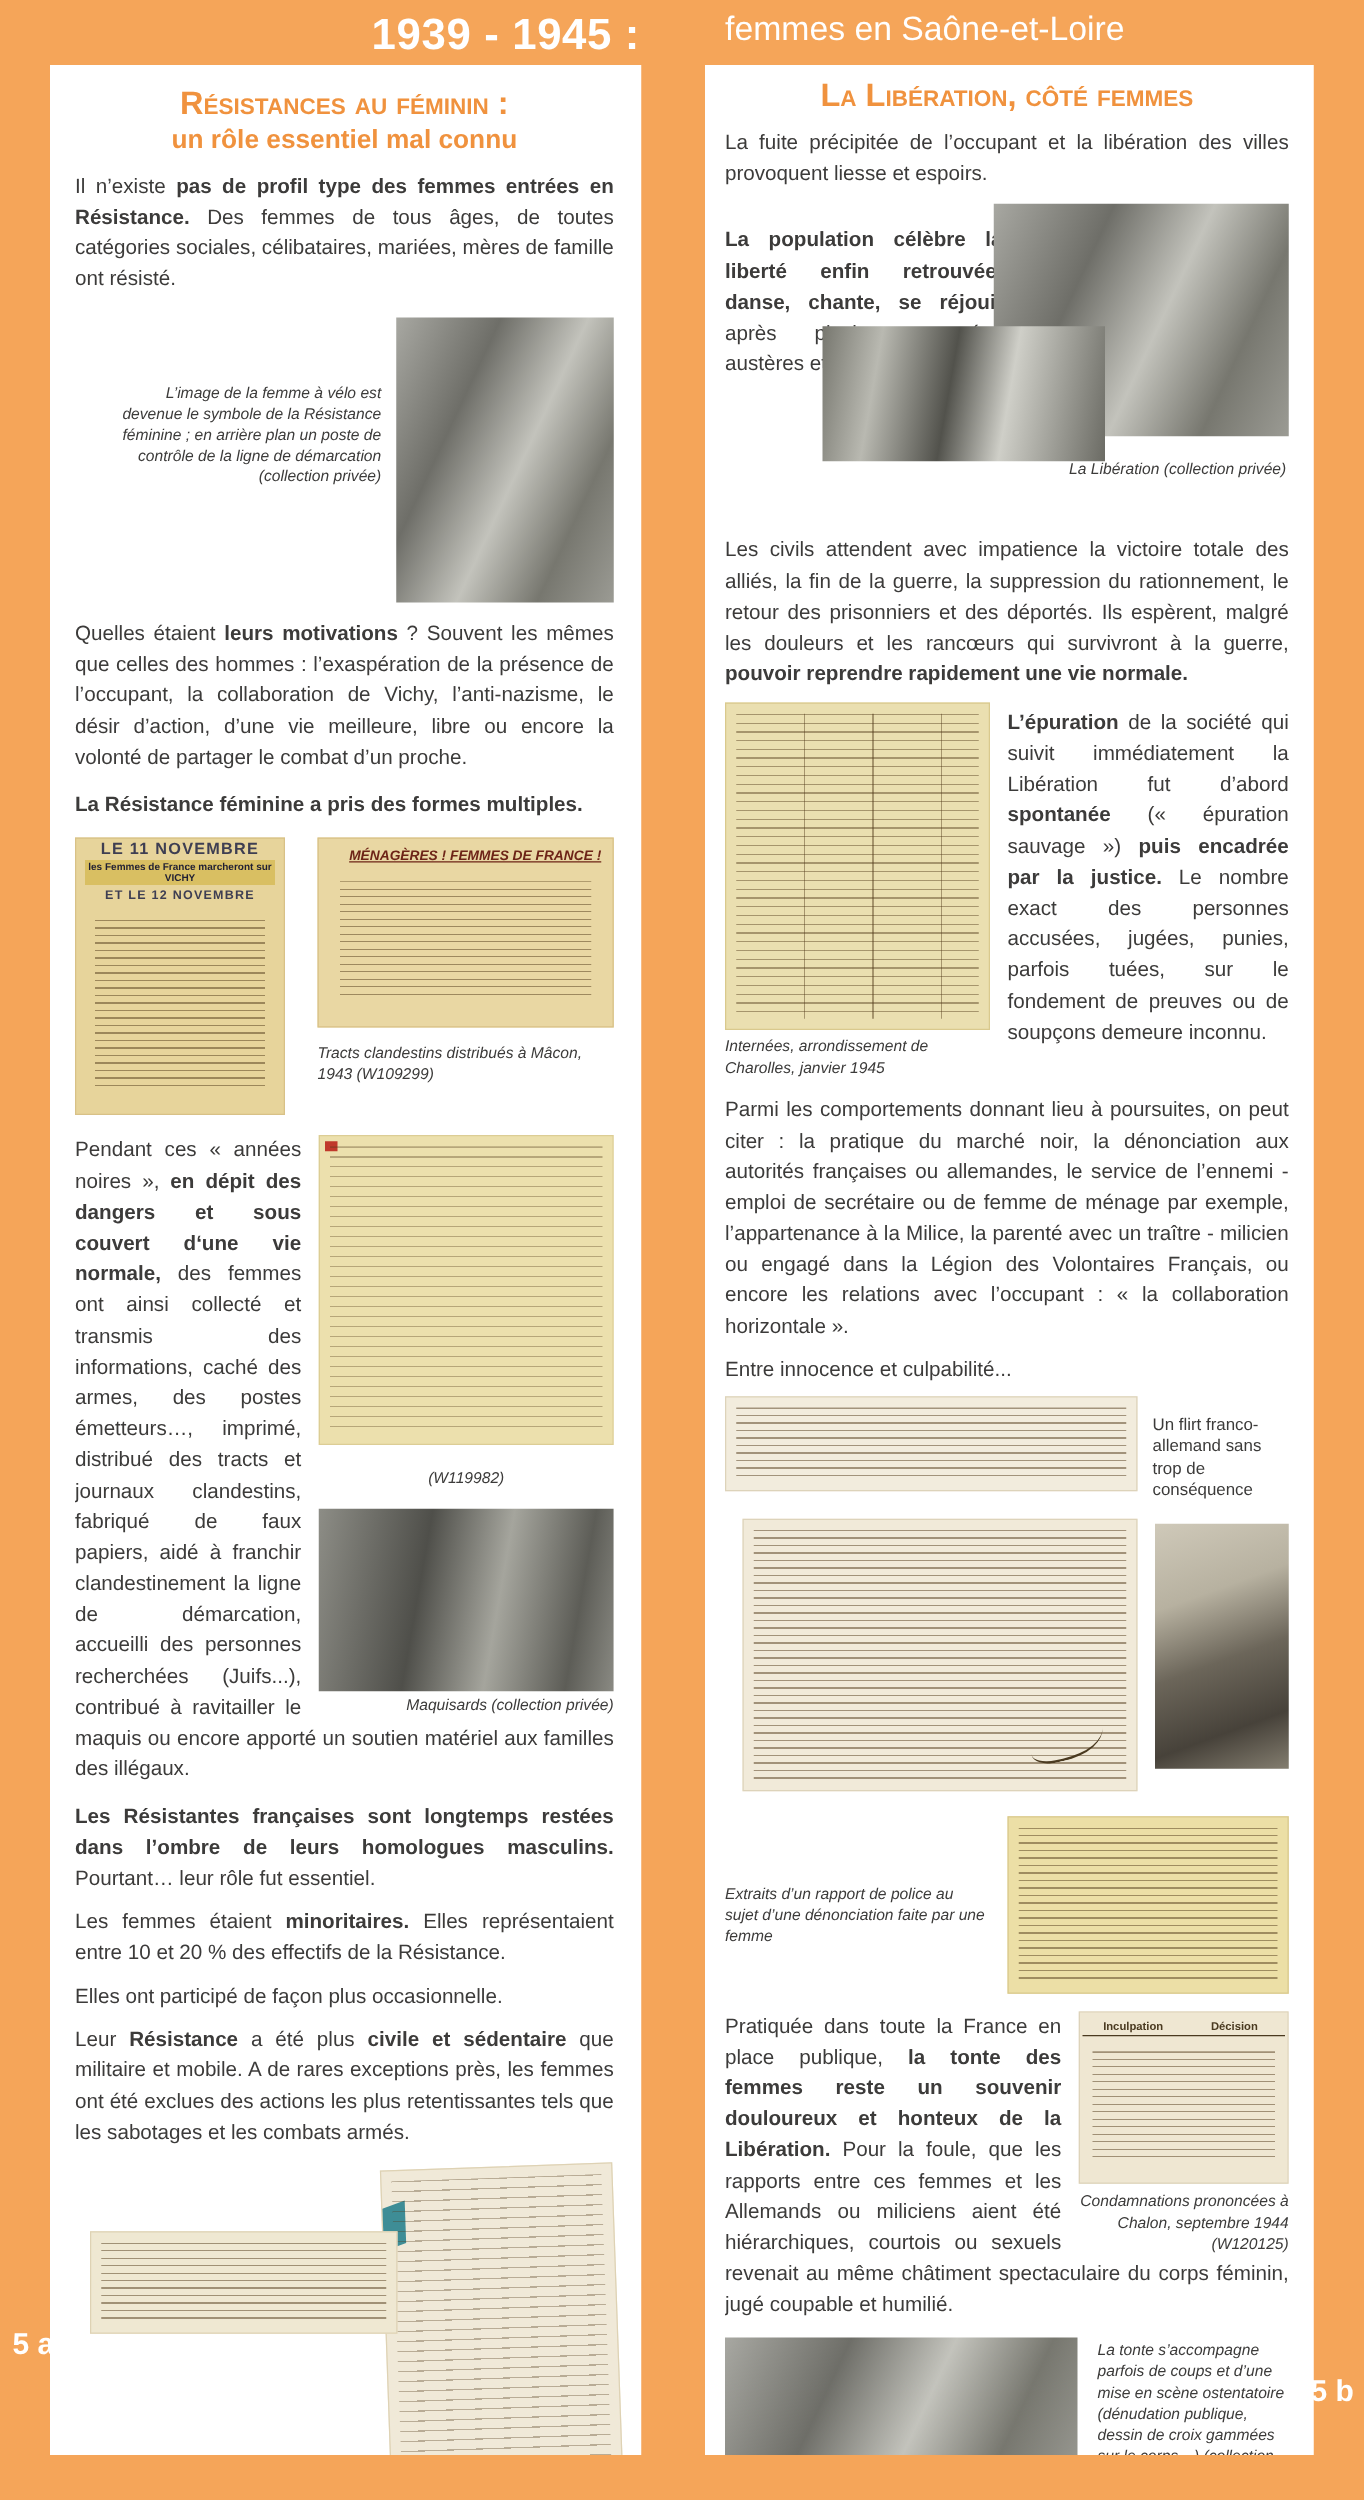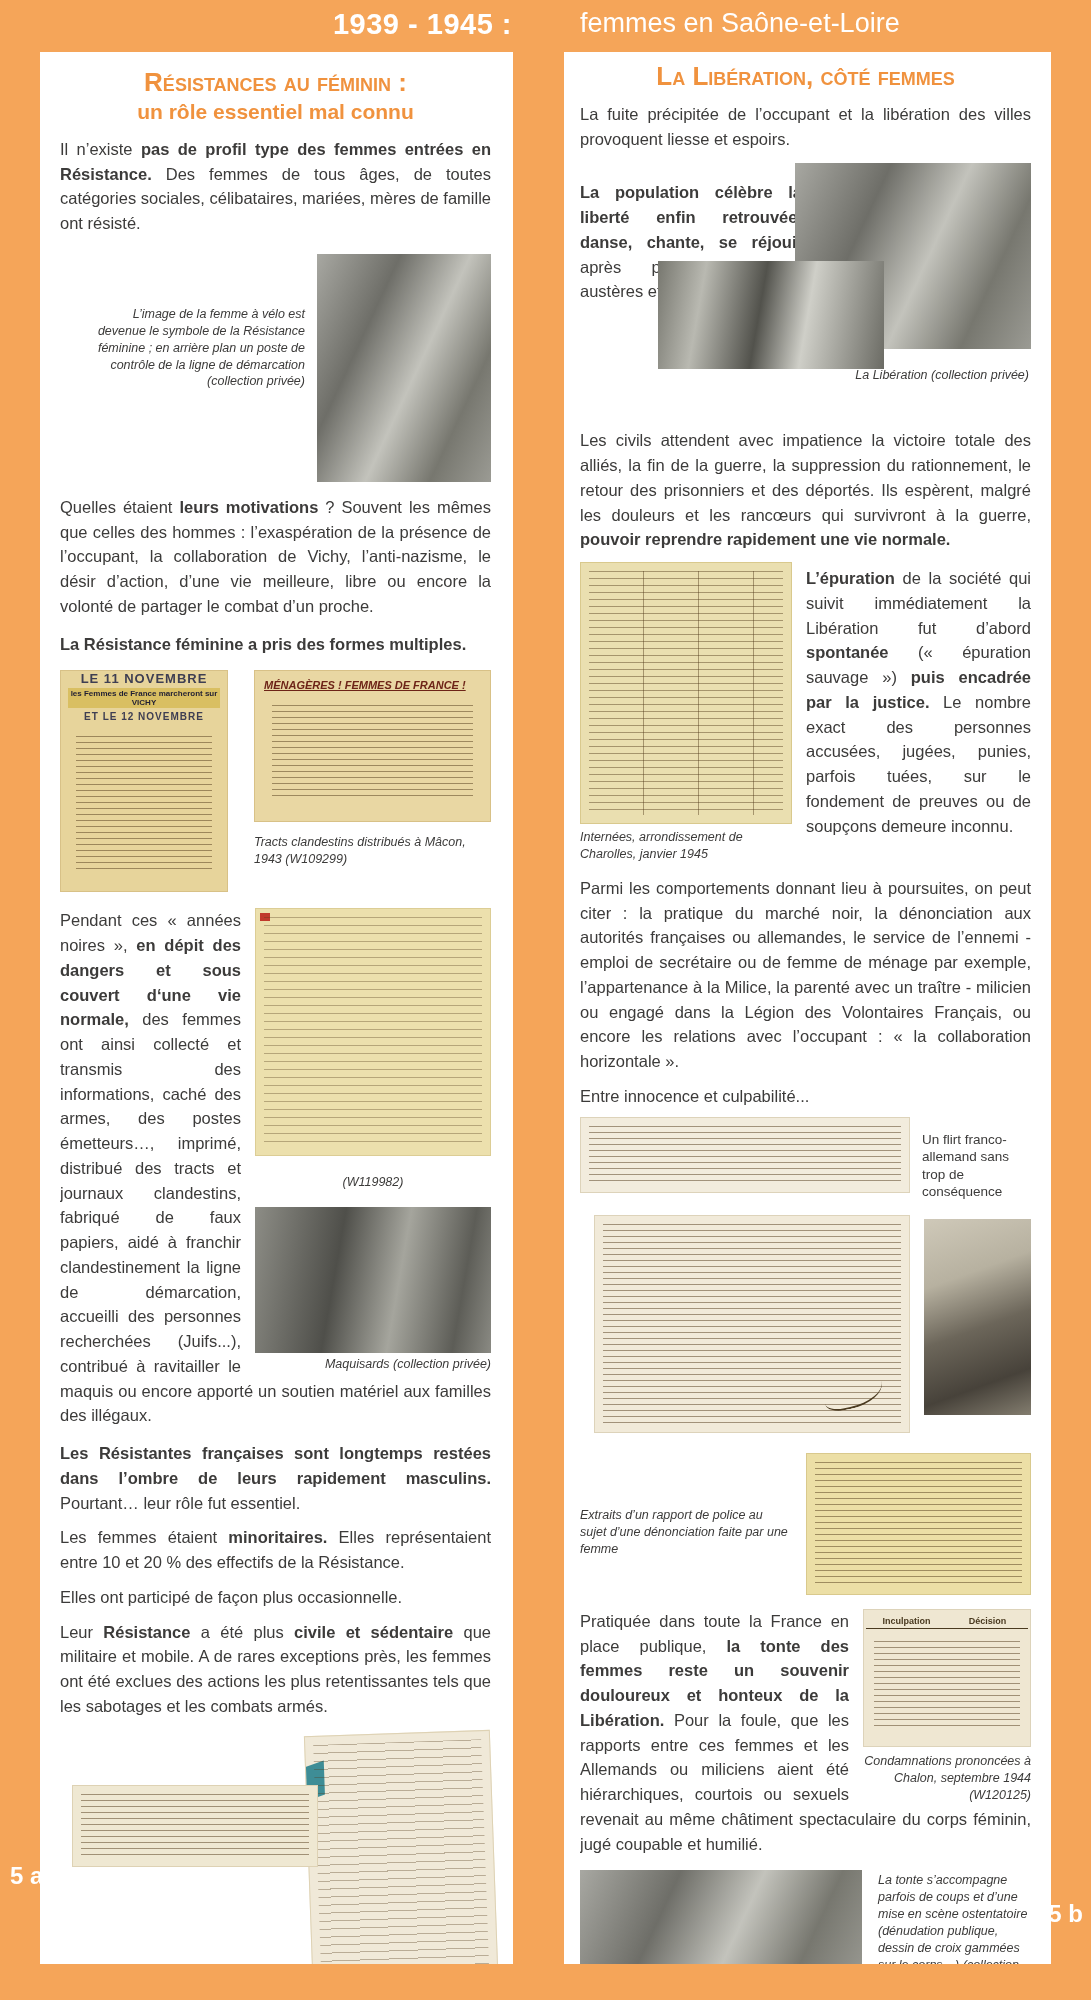--- a/index.html
+++ b/index.html
@@ -2,21 +2,21 @@
 <html><head>
 <meta charset="utf-8">
 <style>
   *{margin:0;padding:0;box-sizing:border-box}
   html,body{width:1091px;background:#f5a559}
   body{font-family:"Liberation Sans",sans-serif;color:#3c3b3a}
   .page{position:relative;width:1091px;height:2000px;background:#f5a559;overflow:hidden}
 
   
   .hdr-years{position:absolute;top:8px;left:0;width:512px;text-align:right;
-             color:#fff;font-size:29px;font-weight:bold;letter-spacing:.5px}
+             color:#fff;font-size:35px;font-weight:bold;letter-spacing:.5px}
   .hdr-title{position:absolute;top:8px;left:580px;color:#fff;font-size:27px;font-weight:normal}
 
   .pagenum{position:absolute;color:#fff;font-size:24px;font-weight:bold}
   .pagenum.pn-left{left:10px;top:1862px}
   .pagenum.pn-right{right:8px;top:1900px}
 
   
   .panel{position:absolute;top:52px;height:1912px;background:#fff;overflow:hidden}
   .panel-left{left:40px;width:473px;padding:16px 22px 0 20px}
   .panel-right{left:564px;width:487px;padding:10px 20px 0 16px}
@@ -52,21 +52,21 @@
   .tract1{width:168px;height:222px;background:#e7d49b;flex:none;padding:0 7px;
           border:1px solid #d8c187}
   .tract1 .t1a{font-size:13px;font-weight:bold;color:#3e3e52;text-align:center;letter-spacing:1px}
   .tract1 .t1b{font-size:8px;font-weight:bold;color:#201f33;background:#d9bf62;
                text-align:center;margin-top:2px;padding:1px 0}
   .tract1 .t1c{font-size:10px;font-weight:bold;color:#3e3e52;text-align:center;margin-top:3px;letter-spacing:1px}
   .tract1 .body-lines{position:relative;height:150px;margin-top:6px}
   .tract2col{flex:1}
   .tract2{height:152px;background:#e9d7a3;border:1px solid #d8c187;padding:8px 9px;position:relative}
   .tract2 .t2a{font-size:11px;font-weight:bold;font-style:italic;color:#6d2417;
-               text-decoration:underline;text-align:left}
+               text-decoration:underline;text-align:right}
   .tract2 .body-lines{position:relative;height:110px;margin-top:6px}
   .cap-tracts{margin-top:12px}
 
   .noires{margin-top:16px;overflow:hidden}
   .noires .floatright{float:right;width:236px;margin-left:14px}
   .doc-w119982{height:248px;background:#ece0ad;border:1px solid #dccd95}
   .doc-w119982 .redmark{position:absolute;left:4px;top:4px;width:10px;height:8px;background:#c0392b}
   .cap-w119982{text-align:center;margin-top:18px}
   .maquis{height:146px;margin-top:16px}
   .cap-maquis{text-align:right;margin-top:3px}
@@ -171,21 +171,21 @@
           <span class="redmark"></span>
           <div class="doclines sparse"></div>
         </div>
         <div class="caption cap-w119982">(W119982)</div>
         <div class="photo dark maquis"></div>
         <div class="caption cap-maquis">Maquisards (collection privée)</div>
       </div>
       <p class="body" style="margin-top:0"><span>Pendant ces « années noires », </span><b>en dépit des dangers et sous couvert d‘une vie normale,</b><span> des femmes ont ainsi collecté et transmis des informations, caché des armes, des postes émetteurs…, imprimé, distribué des tracts et journaux clandestins, fabriqué de faux papiers, aidé à franchir clandestinement la ligne de démarcation, accueilli des personnes recherchées (Juifs...), contribué à ravitailler le maquis ou encore apporté un soutien matériel aux familles des illégaux.</span></p>
     </div>
 
-    <p class="body"><b>Les Résistantes françaises sont longtemps restées dans l’ombre de leurs rapidement masculins.</b><span> Pourtant… leur rôle fut essentiel.</span></p>
+    <p class="body"><b>Les Résistantes françaises sont longtemps restées dans l’ombre de leurs homologues masculins.</b><span> Pourtant… leur rôle fut essentiel.</span></p>
     <p class="body tight"><span>Les femmes étaient </span><b>minoritaires.</b><span> Elles représentaient entre 10 et 20 % des effectifs de la Résistance.</span></p>
     <p class="body tight">Elles ont participé de façon plus occasionnelle.</p>
     <p class="body tight"><span>Leur </span><b>Résistance</b><span> a été plus </span><b>civile et sédentaire</b><span> que militaire et mobile. A de rares exceptions près, les femmes ont été exclues des actions les plus retentissantes tels que les sabotages et les combats armés.</span></p>
 
     <div class="medalfig">
       <div class="doc letter">
         <span class="fold"></span>
         <div class="doclines sparse"></div>
       </div>
       <div class="doc typeddoc">

